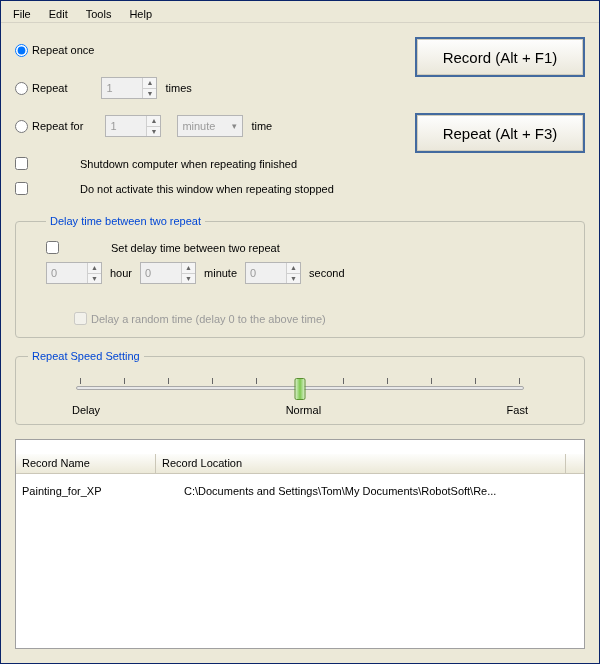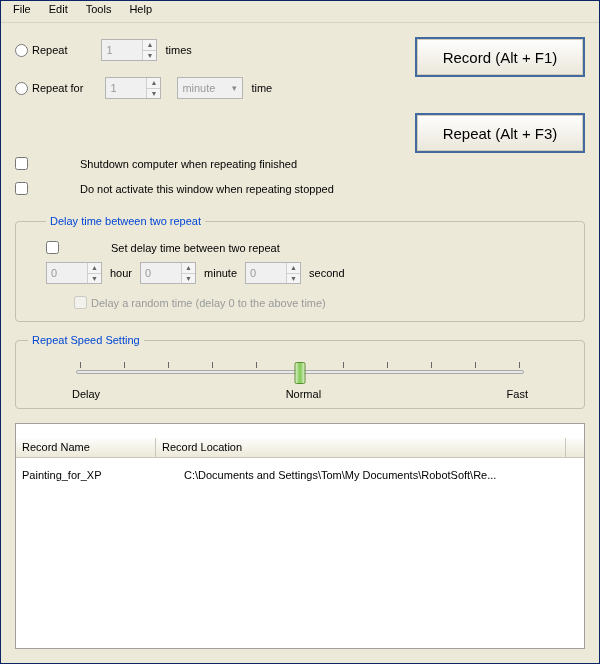--- a/index.html
+++ b/index.html
@@ -50,21 +50,21 @@
   cursor: pointer;
 }
 .tb-btn.min, .tb-btn.max { background: linear-gradient(#6fa9ef, #2262d6); color: #fff; }
 .tb-btn.close { background: linear-gradient(#f39c82, #d9471e); color: #fff; font-size: 14px; }
 .tb-btn.min span { position: relative; top: 4px; }
 .menubar {
   height: 22px;
   background: #ece9d8;
   border-bottom: 1px solid #d6d3c6;
   display: flex;
-  align-items: flex-start;
+  align-items: flex-end;
   padding: 0 4px;
   gap: 2px;
 }
 .menu-item { padding: 2px 8px; cursor: pointer; }
 .content {
   flex: 1;
   padding: 14px 14px 14px 14px;
   display: flex;
   flex-direction: column;
 }
@@ -121,21 +121,21 @@
 .checkrow { display: flex; align-items: center; margin: 4px 0 8px 0; gap: 48px; }
 fieldset {
   border: 1px solid #c0c0b4;
   border-radius: 4px;
   margin: 12px 0 0 0;
   padding: 10px 12px 12px 30px;
 }
 legend { color: #0046d5; padding: 0 4px; }
 fieldset.speed { padding: 8px 12px 8px 12px; }
 .delay-row { display: flex; align-items: center; margin-top: 8px; }
-.disabled-text { color: #9a9a9a; margin-top: 12px; display: flex; align-items: center; padding-left: 28px; }
+.disabled-text { color: #9a9a9a; margin-top: 28px; display: flex; align-items: center; padding-left: 28px; }
 .slider-wrap { padding: 8px 48px 0 48px; }
 .ticks { display: flex; justify-content: space-between; padding: 0 4px; }
 .tick { width: 1px; height: 6px; background: #666; }
 .track {
   height: 4px;
   background: #e8e8e8;
   border: 1px solid #a8a8a8;
   border-radius: 2px;
   margin-top: 2px;
   position: relative;
@@ -195,20 +195,24 @@
     <div class="menu-item">File</div>
     <div class="menu-item">Edit</div>
     <div class="menu-item">Tools</div>
     <div class="menu-item">Help</div>
   </div>
 
   <div class="content">
 
     <div class="top-row">
       <div class="repeat-col">
+        <div class="rrow">
+          <input type="radio" name="rp" checked="" style="">
+          <label>Repeat once</label>
+        </div>
         <div class="rrow">
           <input type="radio" name="rp" style="">
           <label>Repeat</label>
           <span class="spinner disabled" style="margin-left:34px">
             <input disabled="" value="1" style="">
             <span class="spin-btns">
                 <span class="spin-b">▲</span>
                 <span class="spin-b">▼</span>
               </span>
           </span>

